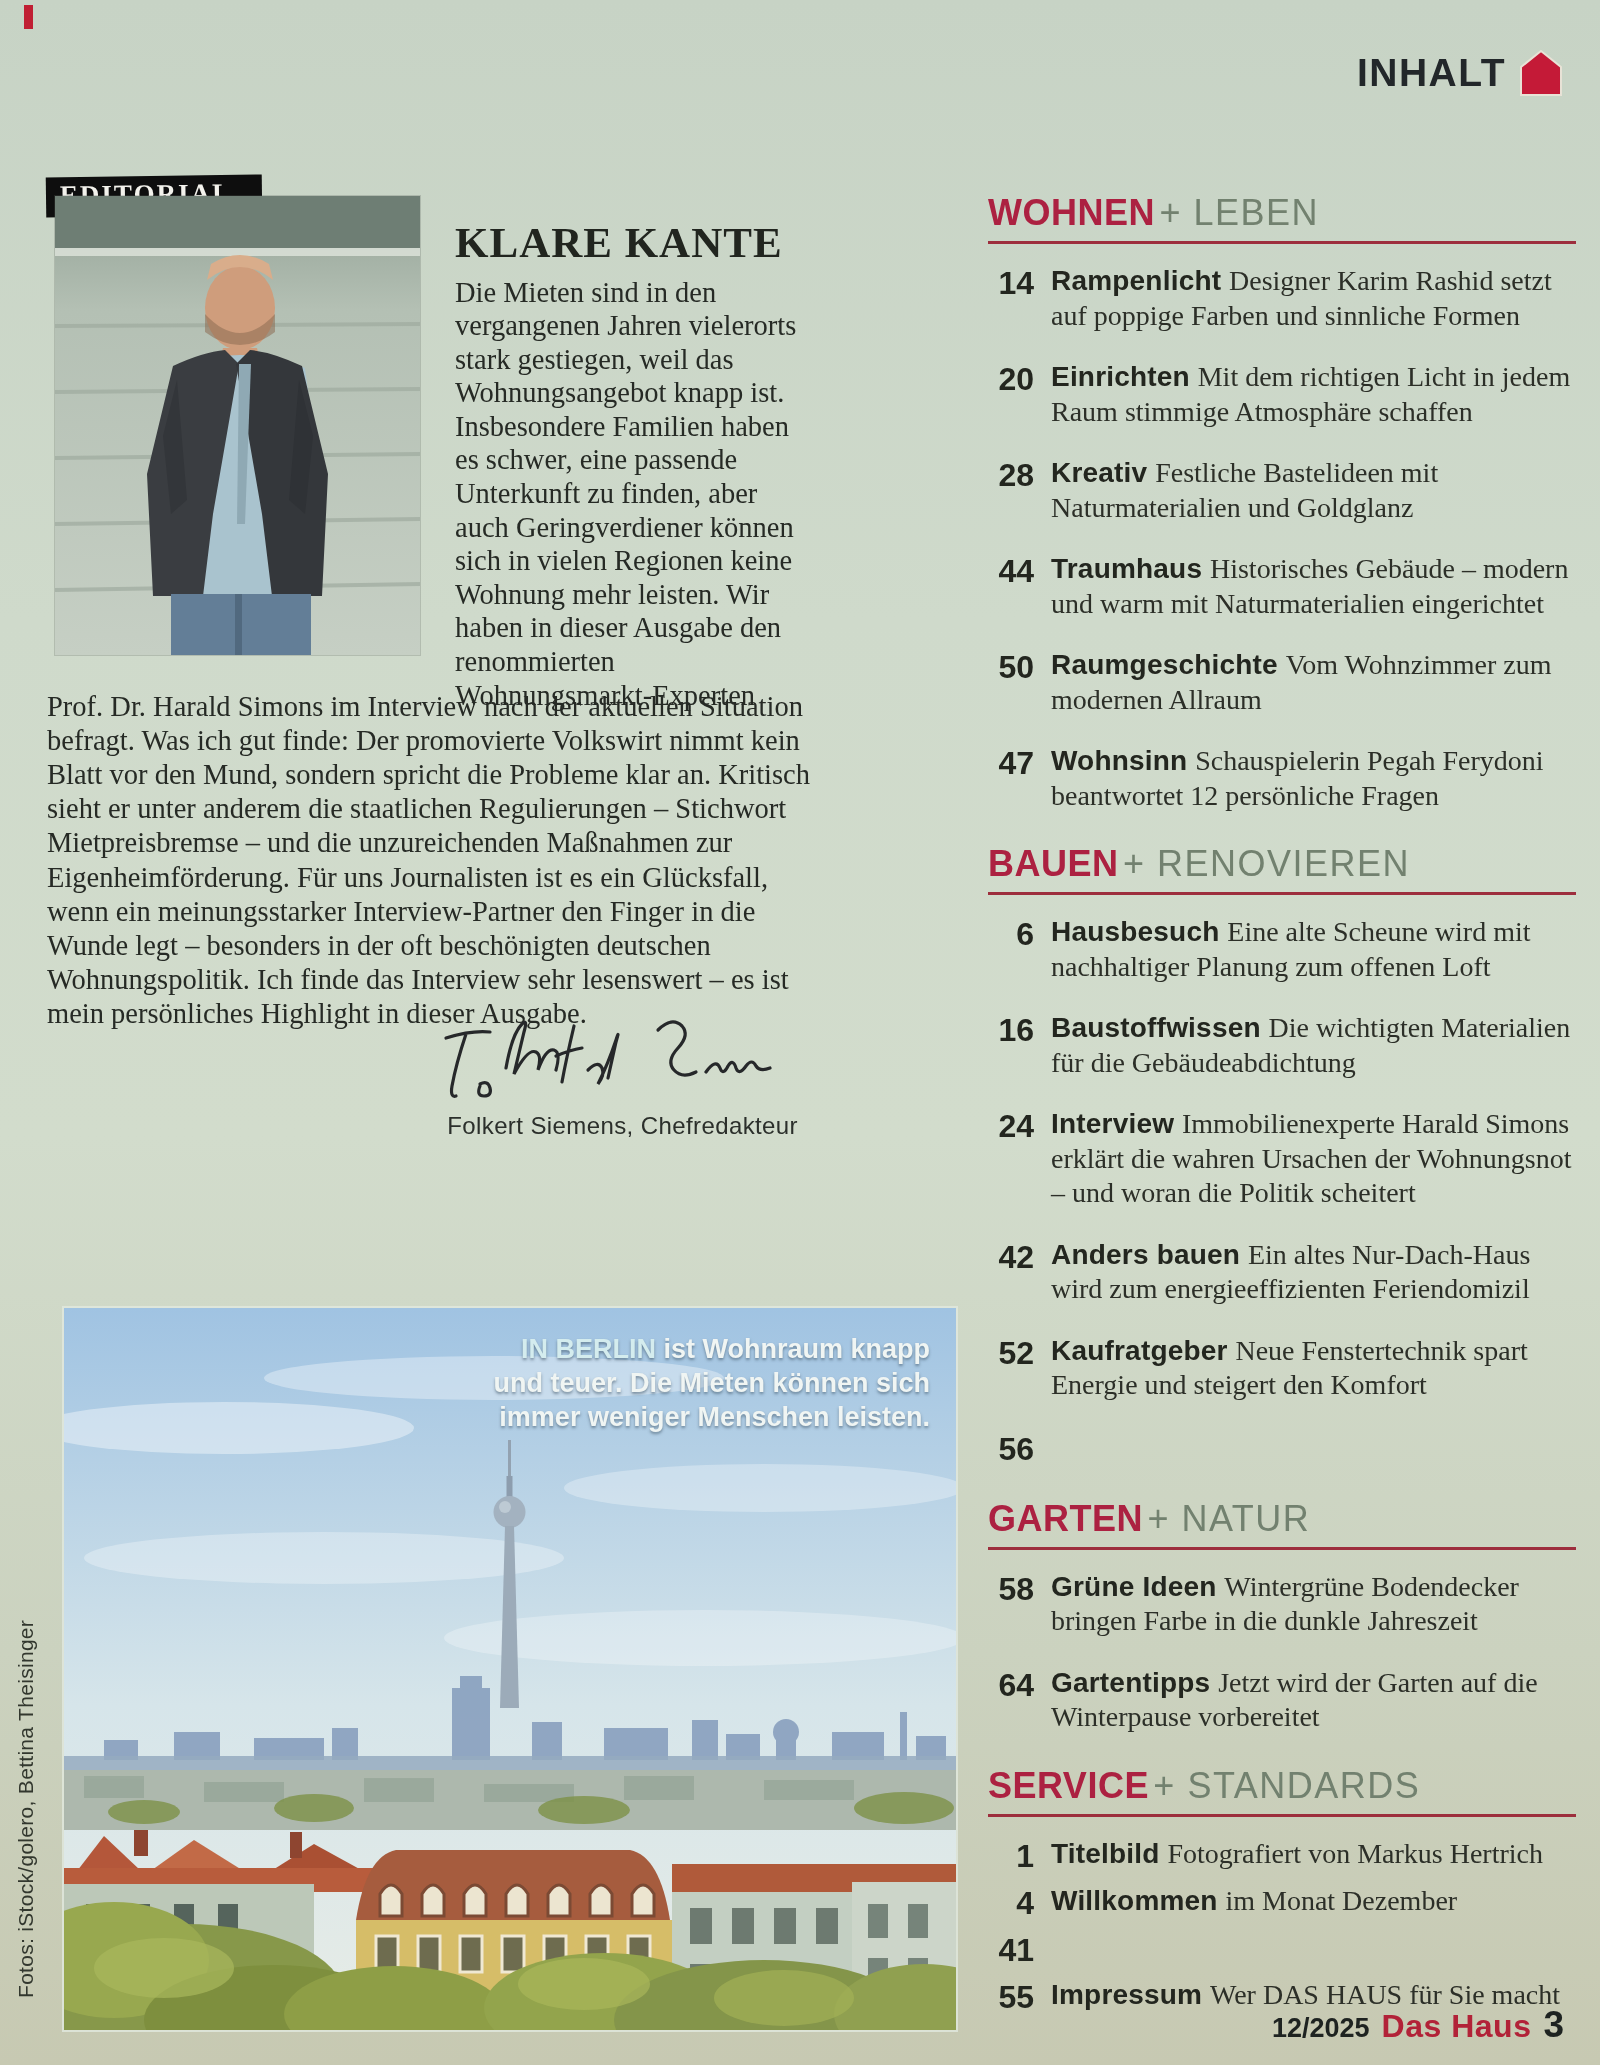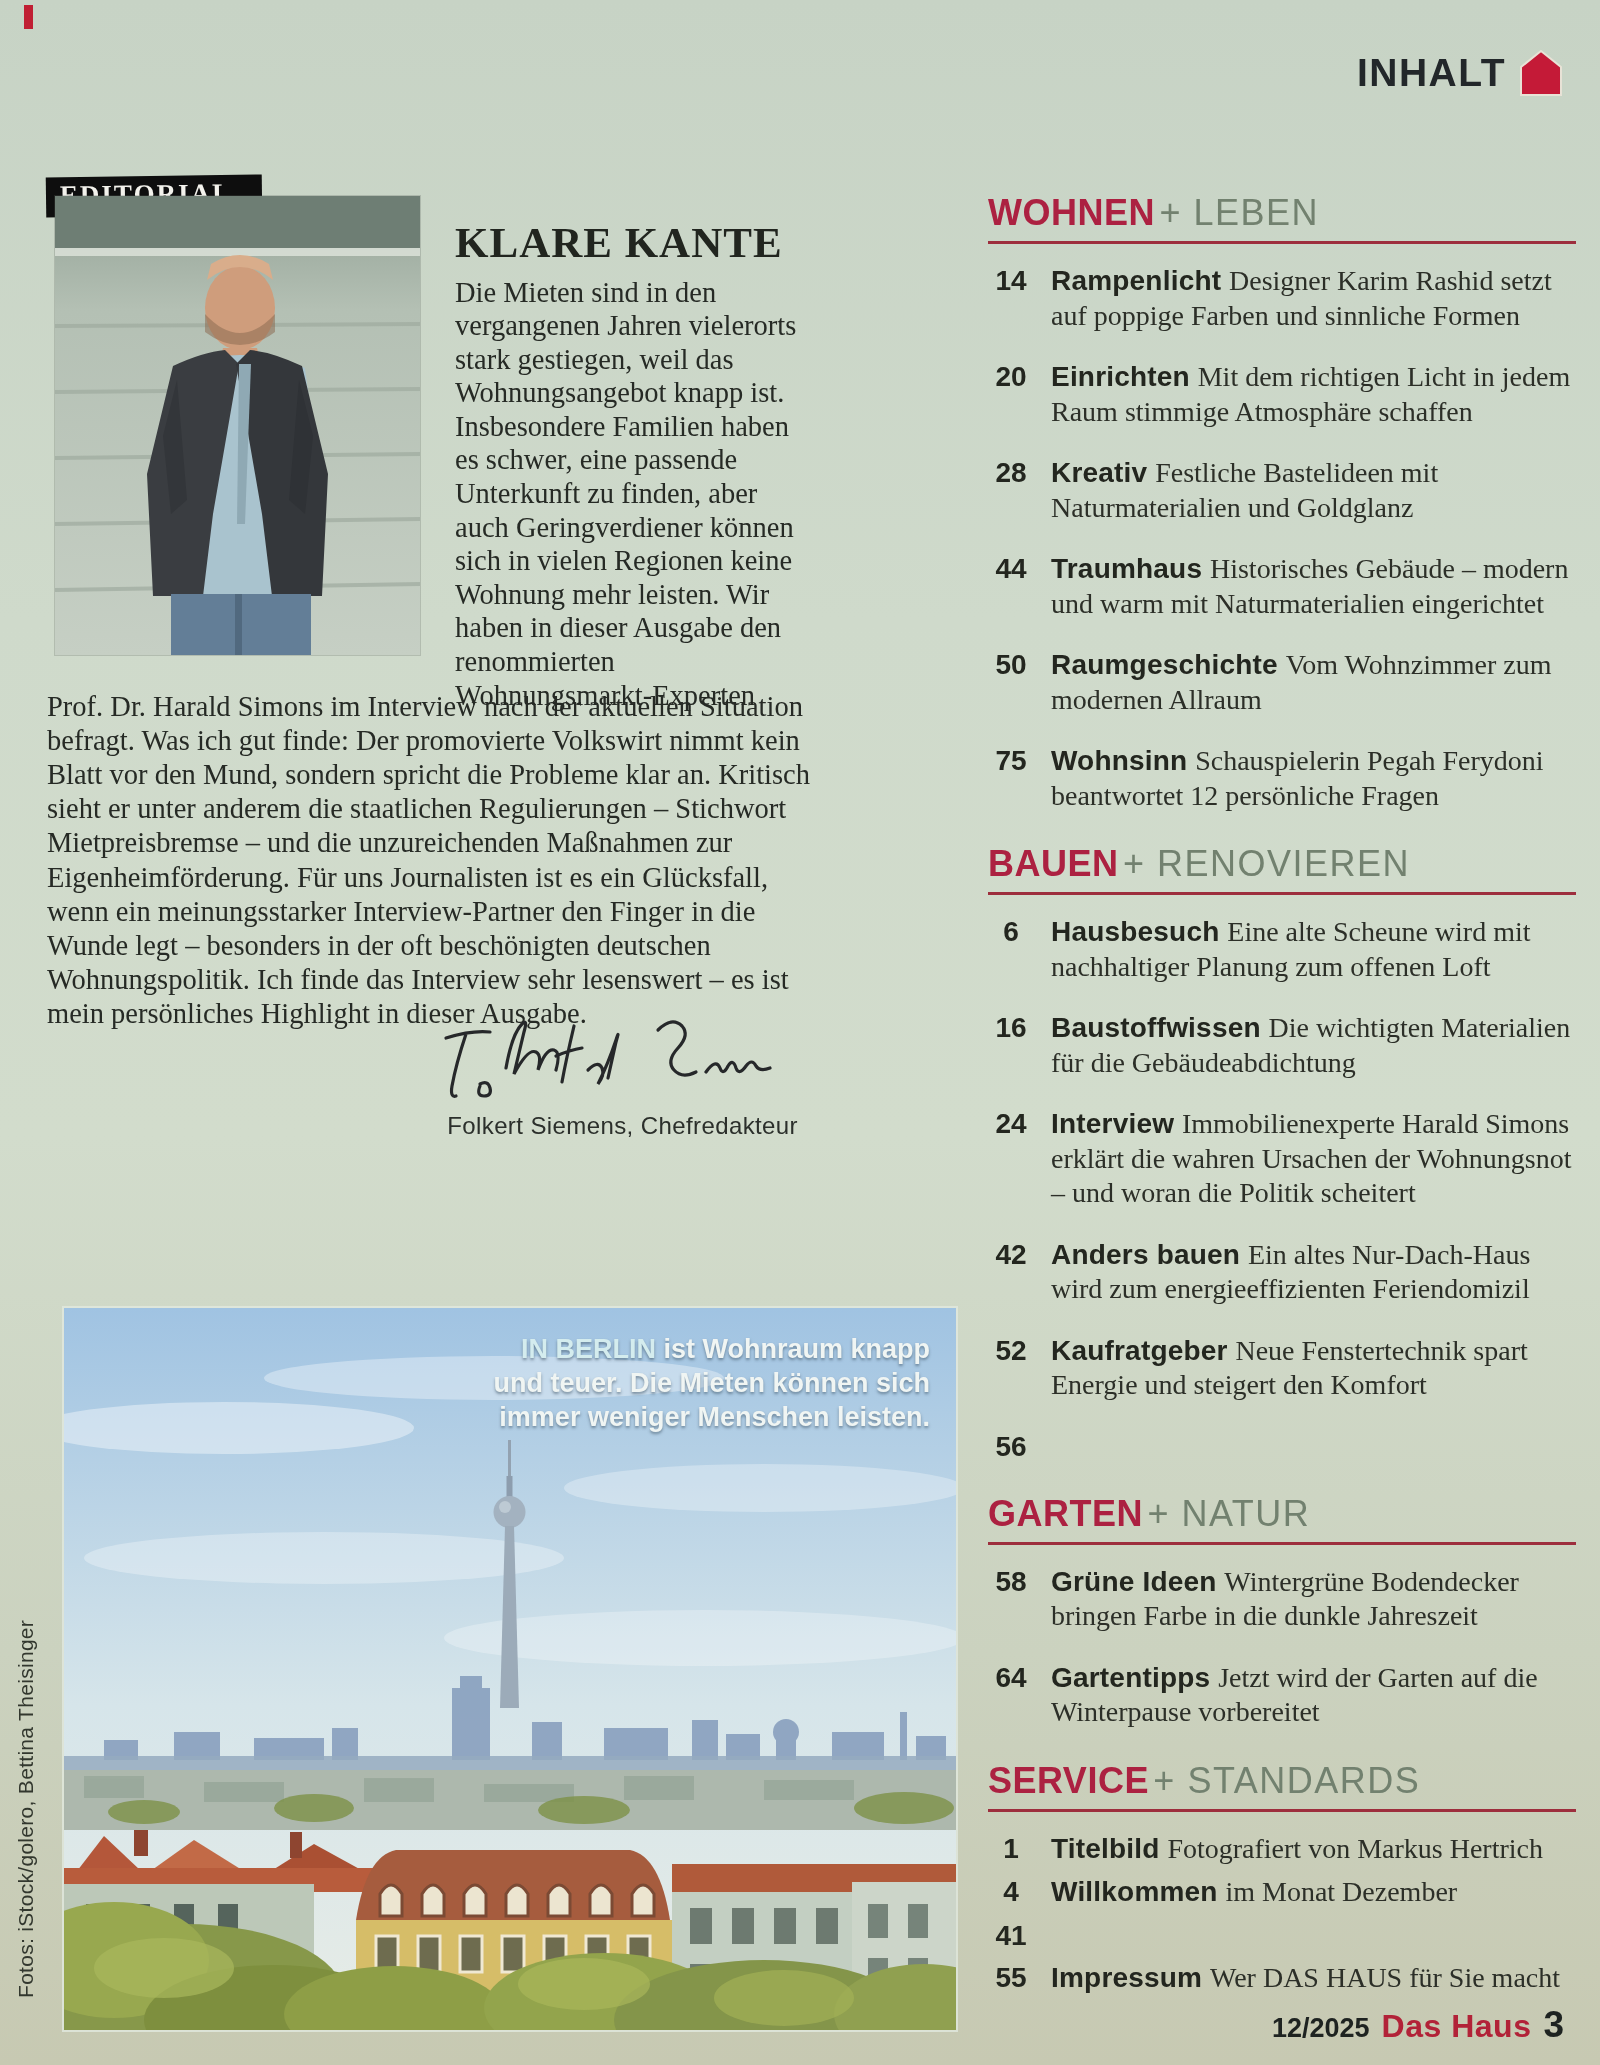--- a/index.html
+++ b/index.html
@@ -34,21 +34,21 @@
   .credit{position:absolute;left:14px;top:1998px;transform:rotate(-90deg);transform-origin:0 0;
           font-size:21px;color:#32372e;white-space:nowrap;letter-spacing:.3px;}
   
   .toc{position:absolute;left:988px;top:192px;width:588px;}
   .sec{margin-bottom:30px;}
   .sec + .sec{margin-top:17px;}
   .sec-head{border-bottom:3px solid #9d2e3d;padding-bottom:7px;margin-bottom:20px;}
   .sec-head .sp{font-size:36px;font-weight:bold;color:#ac2141;letter-spacing:.5px;}
   .sec-head .ss{font-size:36px;font-weight:normal;color:#72816f;letter-spacing:1.5px;}
   .entry{display:flex;margin-bottom:27px;}
-  .entry .num{flex:none;width:46px;text-align:center;font-weight:bold;font-size:28px;color:#23261f;padding-top:1px;}
+  .entry .num{flex:none;width:46px;text-align:right;font-weight:bold;font-size:32px;color:#23261f;padding-top:1px;}
   .entry .etext{margin:0 0 0 17px;font-size:28px;line-height:34.5px;}
   .entry .etext b{font-family:"Liberation Sans",sans-serif;color:#23261f;letter-spacing:.2px;}
   .entry .desc{font-family:"Liberation Serif",serif;color:#2c2f28;}
   .sec.service .entry{margin-bottom:9px;}
   
   .footer{position:absolute;right:36px;top:2004px;display:flex;align-items:baseline;gap:12px;}
   .f-issue{font-weight:bold;font-size:27px;color:#1e2321;}
   .f-mag{font-weight:bold;font-size:32px;color:#b22238;letter-spacing:.5px;}
   .f-page{font-weight:bold;font-size:37px;color:#1e2321;}
 </style>
@@ -286,21 +286,21 @@
       </div>
       <div class="entry">
         <span class="num">44</span>
         <p class="etext"><b>Traumhaus</b> <span class="desc">Historisches Gebäude – modern und warm mit Naturmaterialien eingerichtet</span></p>
       </div>
       <div class="entry">
         <span class="num">50</span>
         <p class="etext"><b>Raumgeschichte</b> <span class="desc">Vom Wohnzimmer zum modernen Allraum</span></p>
       </div>
       <div class="entry">
-        <span class="num">75</span>
+        <span class="num">47</span>
         <p class="etext"><b>Wohnsinn</b> <span class="desc">Schauspielerin Pegah Ferydoni beantwortet 12 persönliche Fragen</span></p>
       </div>
     </div>
 
     <div class="sec">
       <div class="sec-head">
         <span class="sp">BAUEN</span>
         <span class="ss">+ RENOVIEREN</span>
       </div>
       <div class="entry">

